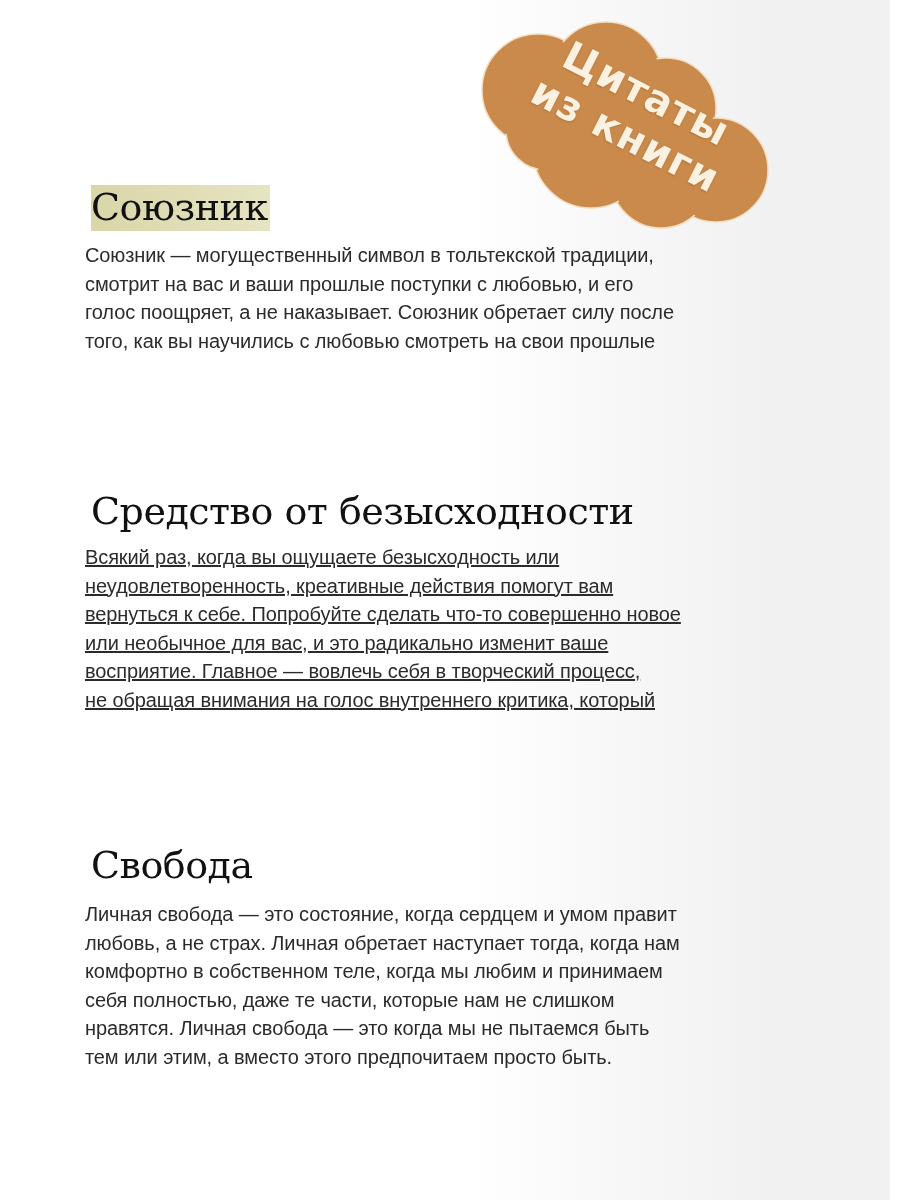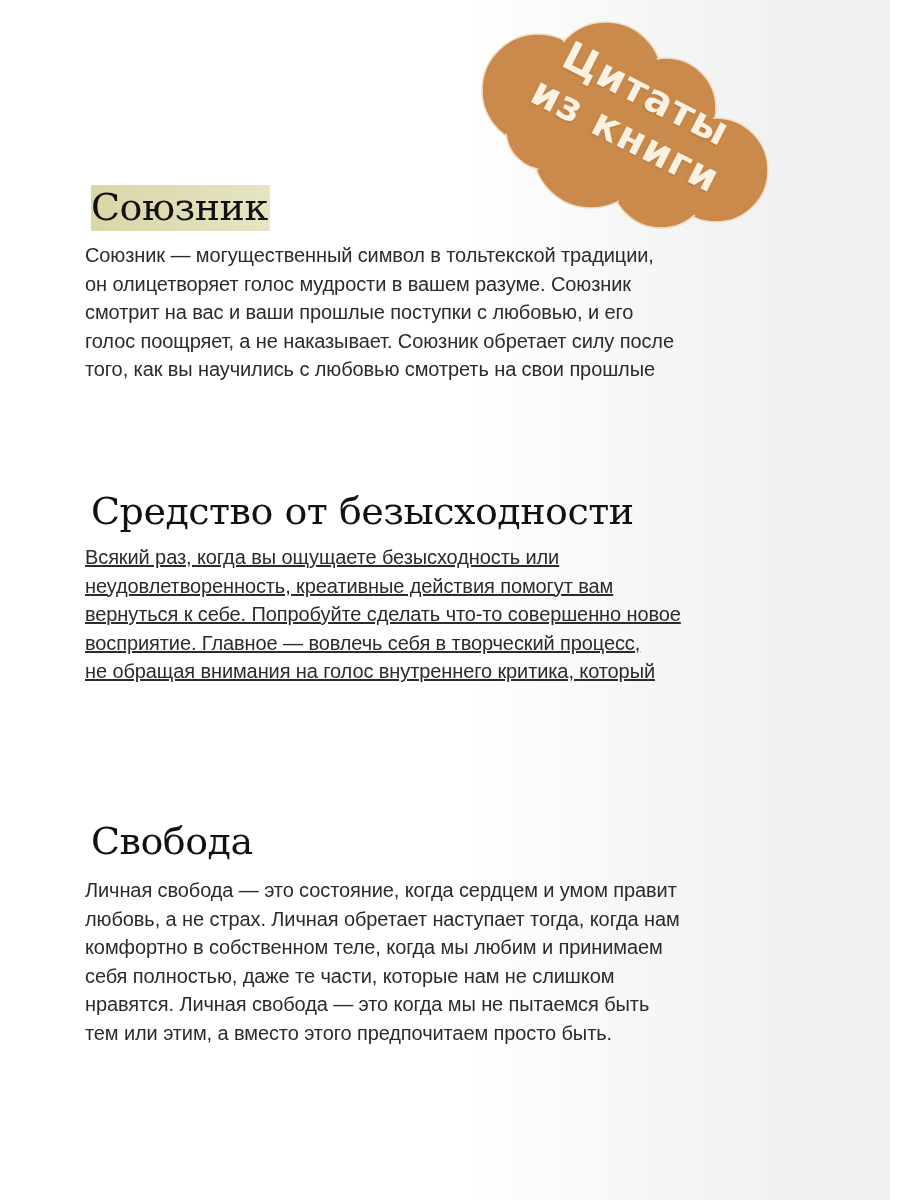--- a/index.html
+++ b/index.html
@@ -71,21 +71,21 @@
       color: #2b2b2b;
       font-family: "Liberation Sans", sans-serif;
       font-size: 20px;
       line-height: 28.6px;
       letter-spacing: -0.1px;
     }
     .s1 { top: 178px; }
     .s1 p { margin-top: 11px; }
     .s2 { top: 482px; }
     .s2 p { margin-top: 9px; text-decoration: underline; }
-    .s3 { top: 812px; }
+    .s3 { top: 836px; }
     .s3 p { margin-top: 12px; }
     .line { display: block; white-space: nowrap; }
   </style>
 </head>
 <body>
 
 <div class="page">
 
   <div class="badge">
     <svg viewBox="0 0 300 215" xmlns="http://www.w3.org/2000/svg">
@@ -112,33 +112,33 @@
     <div class="badge-text">
       <span>Цитаты</span>
       <span>из книги</span>
     </div>
   </div>
 
   <div class="section s1">
     <h2 class="highlight"><span>Союзник</span></h2>
     <p>
       <span class="line">Союзник — могущественный символ в тольтекской традиции,</span>
-      <span class="line">он олицетворяет голос мудрости в вашем разуме. Союзник</span>
       <span class="line">смотрит на вас и ваши прошлые поступки с любовью, и его</span>
       <span class="line">голос поощряет, а не наказывает. Союзник обретает силу после</span>
       <span class="line">того, как вы научились с любовью смотреть на свои прошлые</span>
     </p>
   </div>
 
   <div class="section s2">
     <h2>Средство от безысходности</h2>
     <p>
       <span class="line">Всякий раз, когда вы ощущаете безысходность или</span>
       <span class="line">неудовлетворенность, креативные действия помогут вам</span>
       <span class="line">вернуться к себе. Попробуйте сделать что-то совершенно новое</span>
+      <span class="line">или необычное для вас, и это радикально изменит ваше</span>
       <span class="line">восприятие. Главное — вовлечь себя в творческий процесс,</span>
       <span class="line">не обращая внимания на голос внутреннего критика, который</span>
     </p>
   </div>
 
   <div class="section s3">
     <h2>Свобода</h2>
     <p>
       <span class="line">Личная свобода — это состояние, когда сердцем и умом правит</span>
       <span class="line">любовь, а не страх. Личная обретает наступает тогда, когда нам</span>

